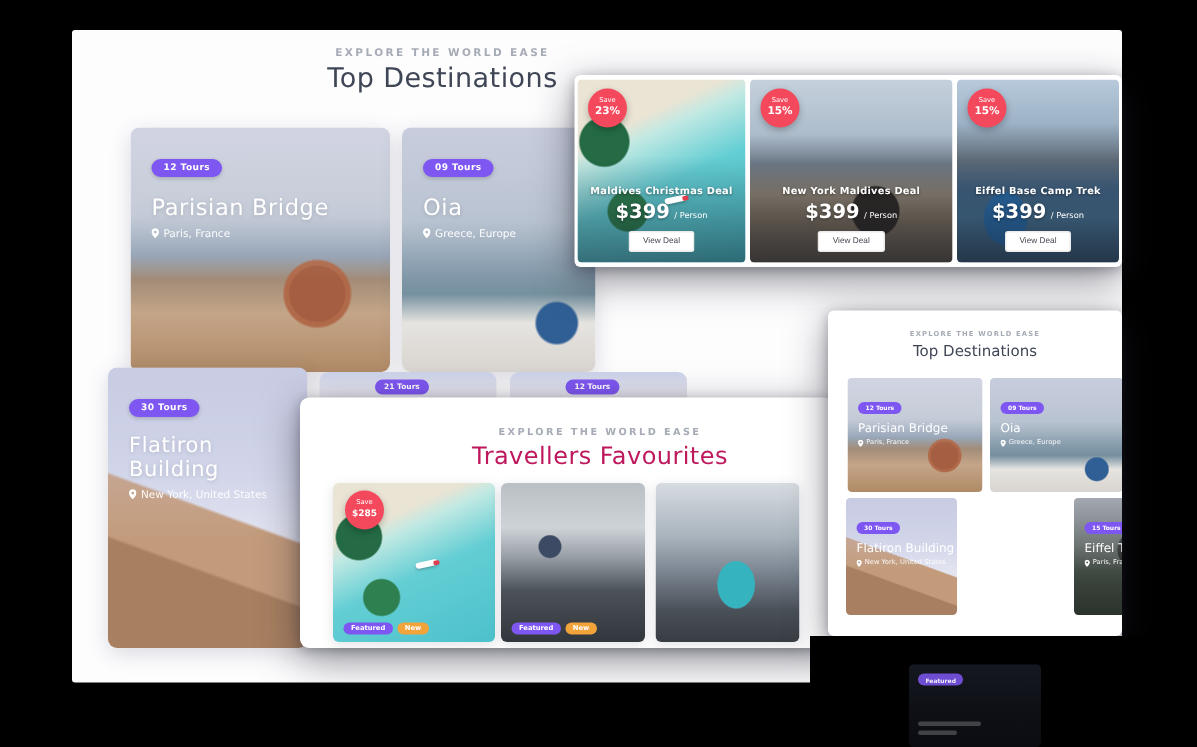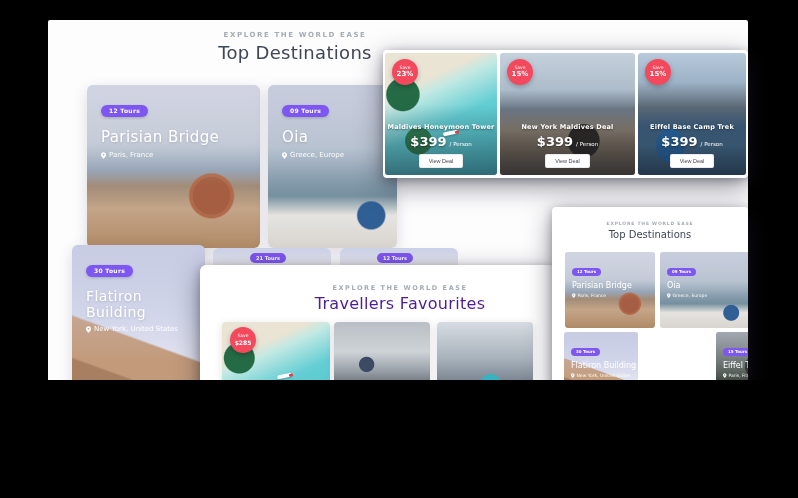--- a/index.html
+++ b/index.html
@@ -1,17 +1,17 @@
 <!DOCTYPE html>
 <html><head>
 <meta charset="utf-8">
 <style>
   * { margin:0; padding:0; box-sizing:border-box; }
   body { background:#000; font-family:"DejaVu Sans","Liberation Sans",sans-serif; }
-  #stage { position:relative; width:798px; height:380px; background:#000; overflow:hidden; }
+  #stage { position:relative; width:798px; height:498px; background:#000; overflow:hidden; }
 
   
   #canvas { position:absolute; left:48px; top:20px; width:700px; height:435px; background:#fdfdfe; border-radius:2px; z-index:1; }
 
   .panel { position:absolute; background:#fff; box-shadow:0 8px 26px rgba(30,30,45,.5), 0 2px 8px rgba(30,30,45,.3); }
 
   
   .eyebrow { color:#a6abb5; font-weight:600; text-align:center; letter-spacing:1.6px; }
   #eyebrow-main { position:absolute; left:215px; top:31px; width:160px; font-size:7px; z-index:2; }
   #title-main { position:absolute; left:215px; top:42px; width:160px; text-align:center; font-size:18px; color:#3f4655; font-weight:500; white-space:nowrap; z-index:2; letter-spacing:.3px; }
@@ -47,21 +47,21 @@
   .deal-price { font-size:13px; font-weight:700; text-shadow:0 1px 2px rgba(0,0,0,.4); }
   .deal-unit { font-size:5.5px; }
   .deal-btn { margin-top:5px; background:#fff; color:#474752; font-size:5.5px; padding:3px 9px; border-radius:2px; border:1px solid rgba(0,0,0,.08); cursor:pointer; }
   .save-badge { position:absolute; left:7px; top:6px; width:26px; height:26px; border-radius:50%; background:#f4485c; color:#fff; display:flex; flex-direction:column; align-items:center; justify-content:center; line-height:1.25; z-index:2; box-shadow:0 2px 5px rgba(0,0,0,.25); }
   .save-word { font-size:4.5px; }
   .save-pct { font-size:7px; font-weight:700; }
 
   
   #fav-panel { left:200px; top:265px; width:356px; height:167px; border-radius:6px; z-index:4; }
   #eyebrow-fav { position:absolute; left:60px; top:19px; width:280px; font-size:6.5px; }
-  #title-fav { position:absolute; left:60px; top:29px; width:280px; text-align:center; font-size:16px; color:#4c1d95; font-weight:500; letter-spacing:.3px; }
+  #title-fav { position:absolute; left:60px; top:29px; width:280px; text-align:center; font-size:16px; color:#be185d; font-weight:500; letter-spacing:.3px; }
   .fav-card { position:absolute; top:57px; height:106px; border-radius:4px; overflow:hidden; box-shadow:0 2px 8px rgba(60,60,90,.15); }
   #fav-0 { left:22px; width:108px; }
   #fav-1 { left:134px; width:96px; }
   #fav-2 { left:237px; width:96px; }
   .fav-badge { position:absolute; left:8px; top:5px; width:26px; height:26px; border-radius:50%; background:#f4485c; color:#fff; display:flex; flex-direction:column; align-items:center; justify-content:center; line-height:1.25; box-shadow:0 2px 5px rgba(0,0,0,.25); }
   .fav-amt { font-size:6px; font-weight:700; }
   .fav-pills { position:absolute; left:7px; bottom:5px; display:flex; gap:3px; }
   .fav-pill { background:#7e57f2; color:#fff; font-size:4.5px; font-weight:600; padding:1.5px 5px; border-radius:6px; }
   .fav-pill.orange { background:#f2a43b; }
 
@@ -184,21 +184,21 @@
   </div>
 
   <div id="deals-panel" class="panel">
     <div id="deal-0" class="deal-card ph-maldives">
       <div class="plane" style="left:58px;top:78px"></div>
       <div class="save-badge">
         <span class="save-word">Save</span>
         <span class="save-pct">23%</span>
       </div>
       <div class="deal-content">
-        <div class="deal-title">Maldives Honeymoon Tower</div>
+        <div class="deal-title">Maldives Christmas Deal</div>
         <div class="deal-price-row">
           <span class="deal-price">$399</span>
           <span class="deal-unit">/ Person</span>
         </div>
         <button class="deal-btn">View Deal</button>
       </div>
     </div>
     <div id="deal-1" class="deal-card ph-newyork">
       <div class="save-badge">
         <span class="save-word">Save</span>

